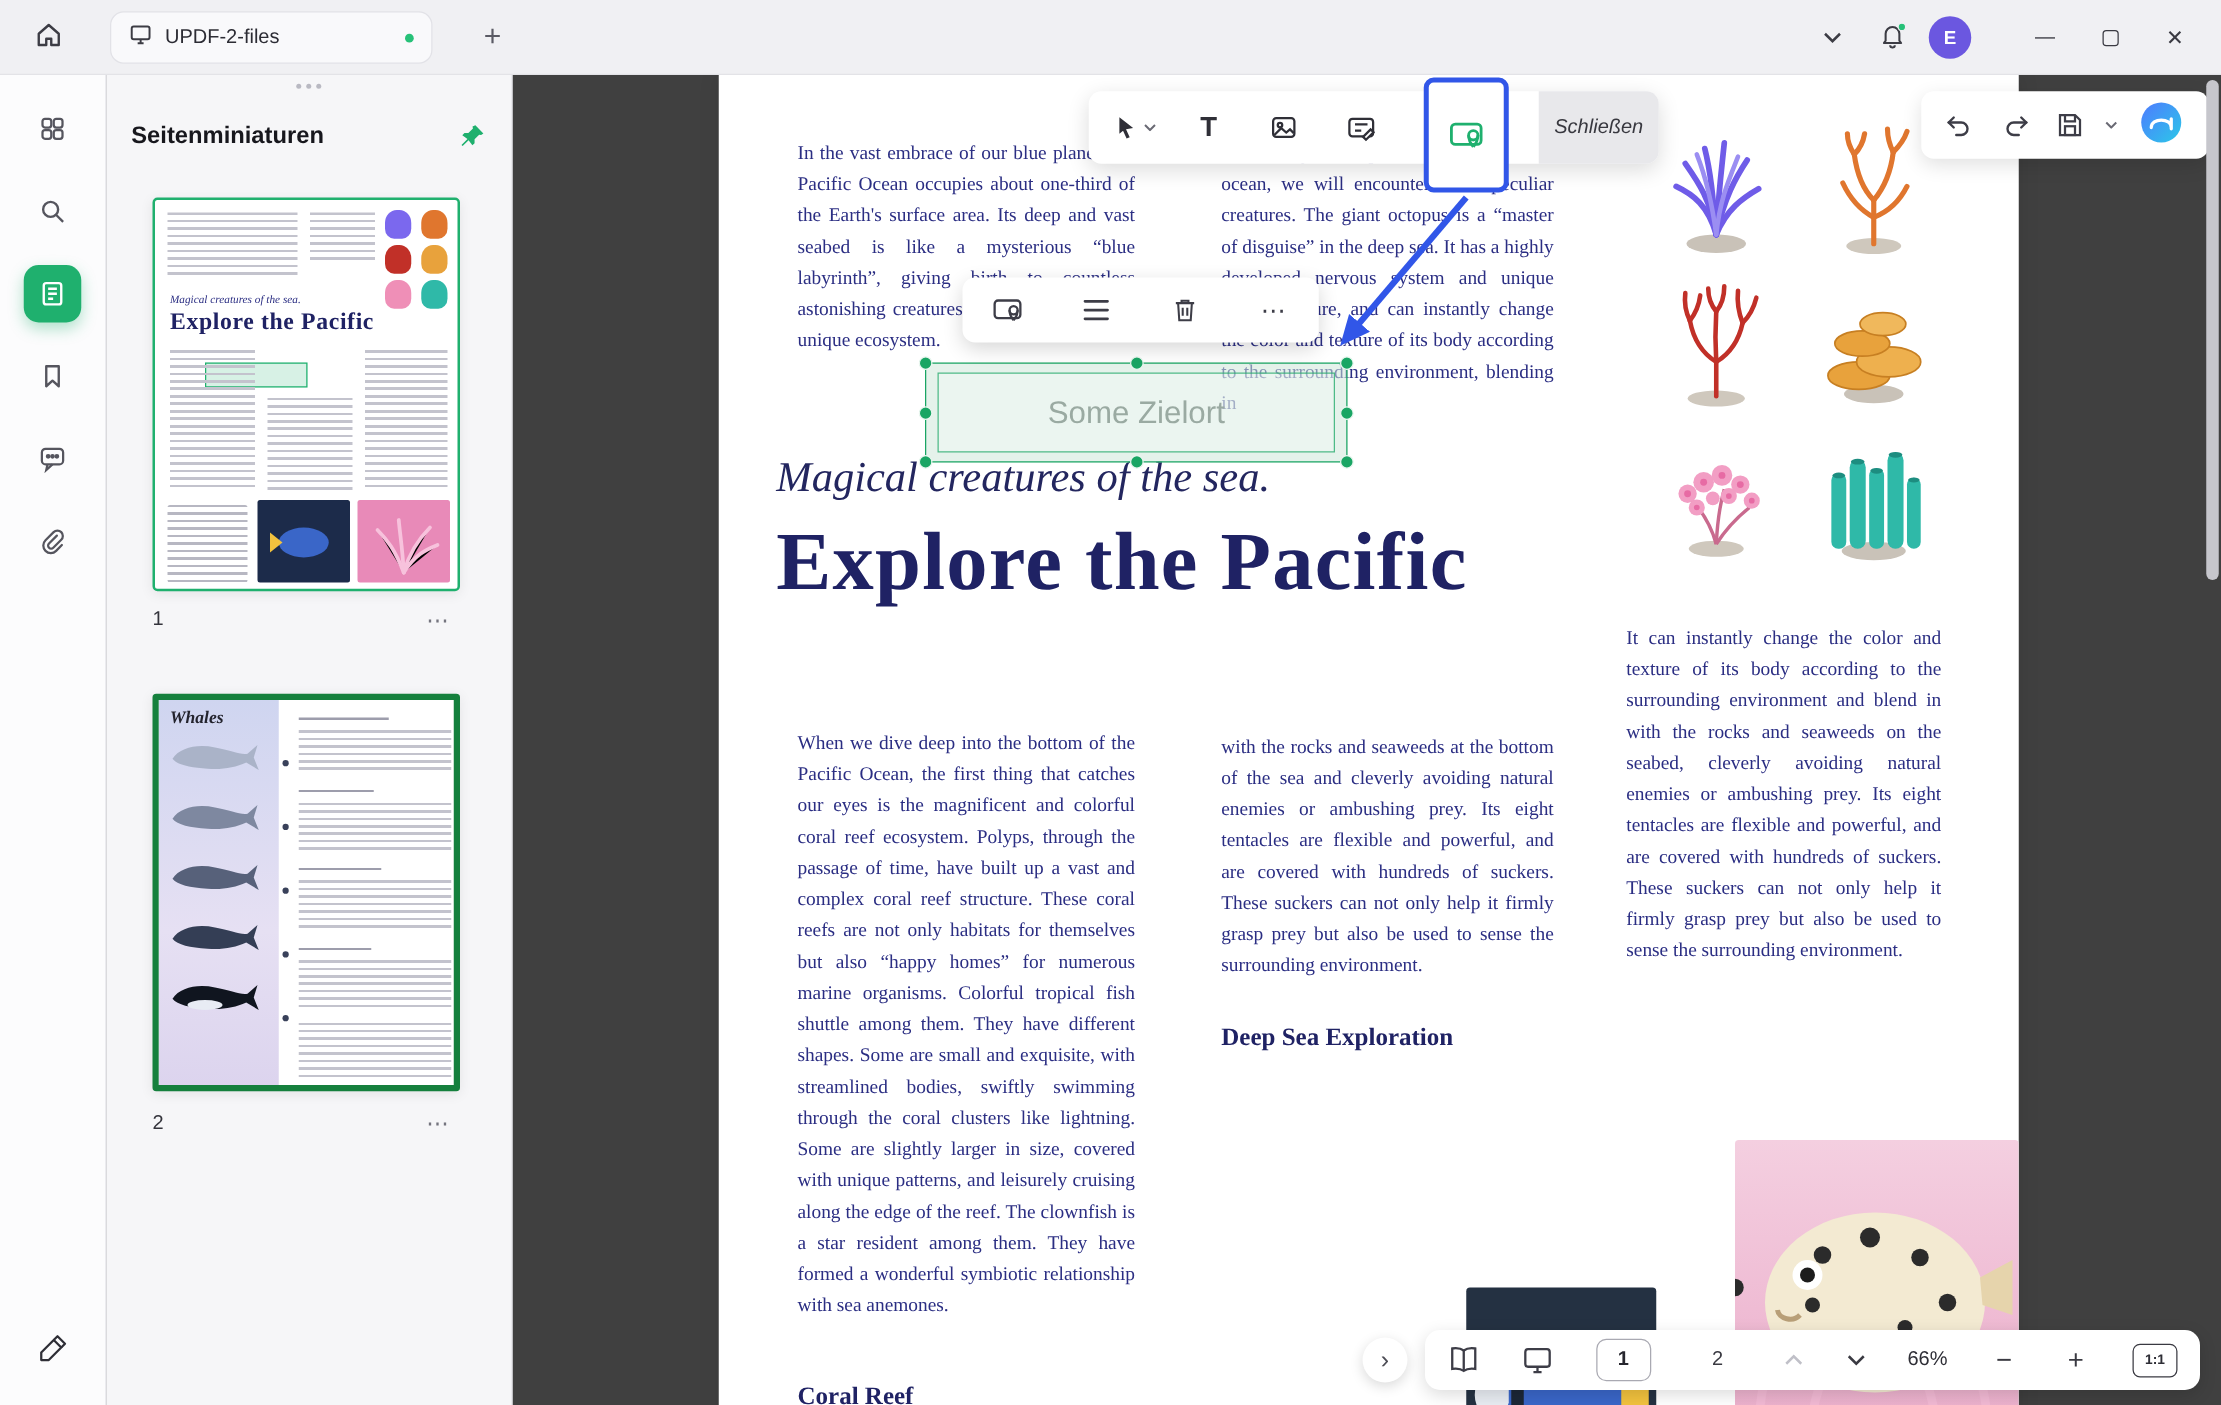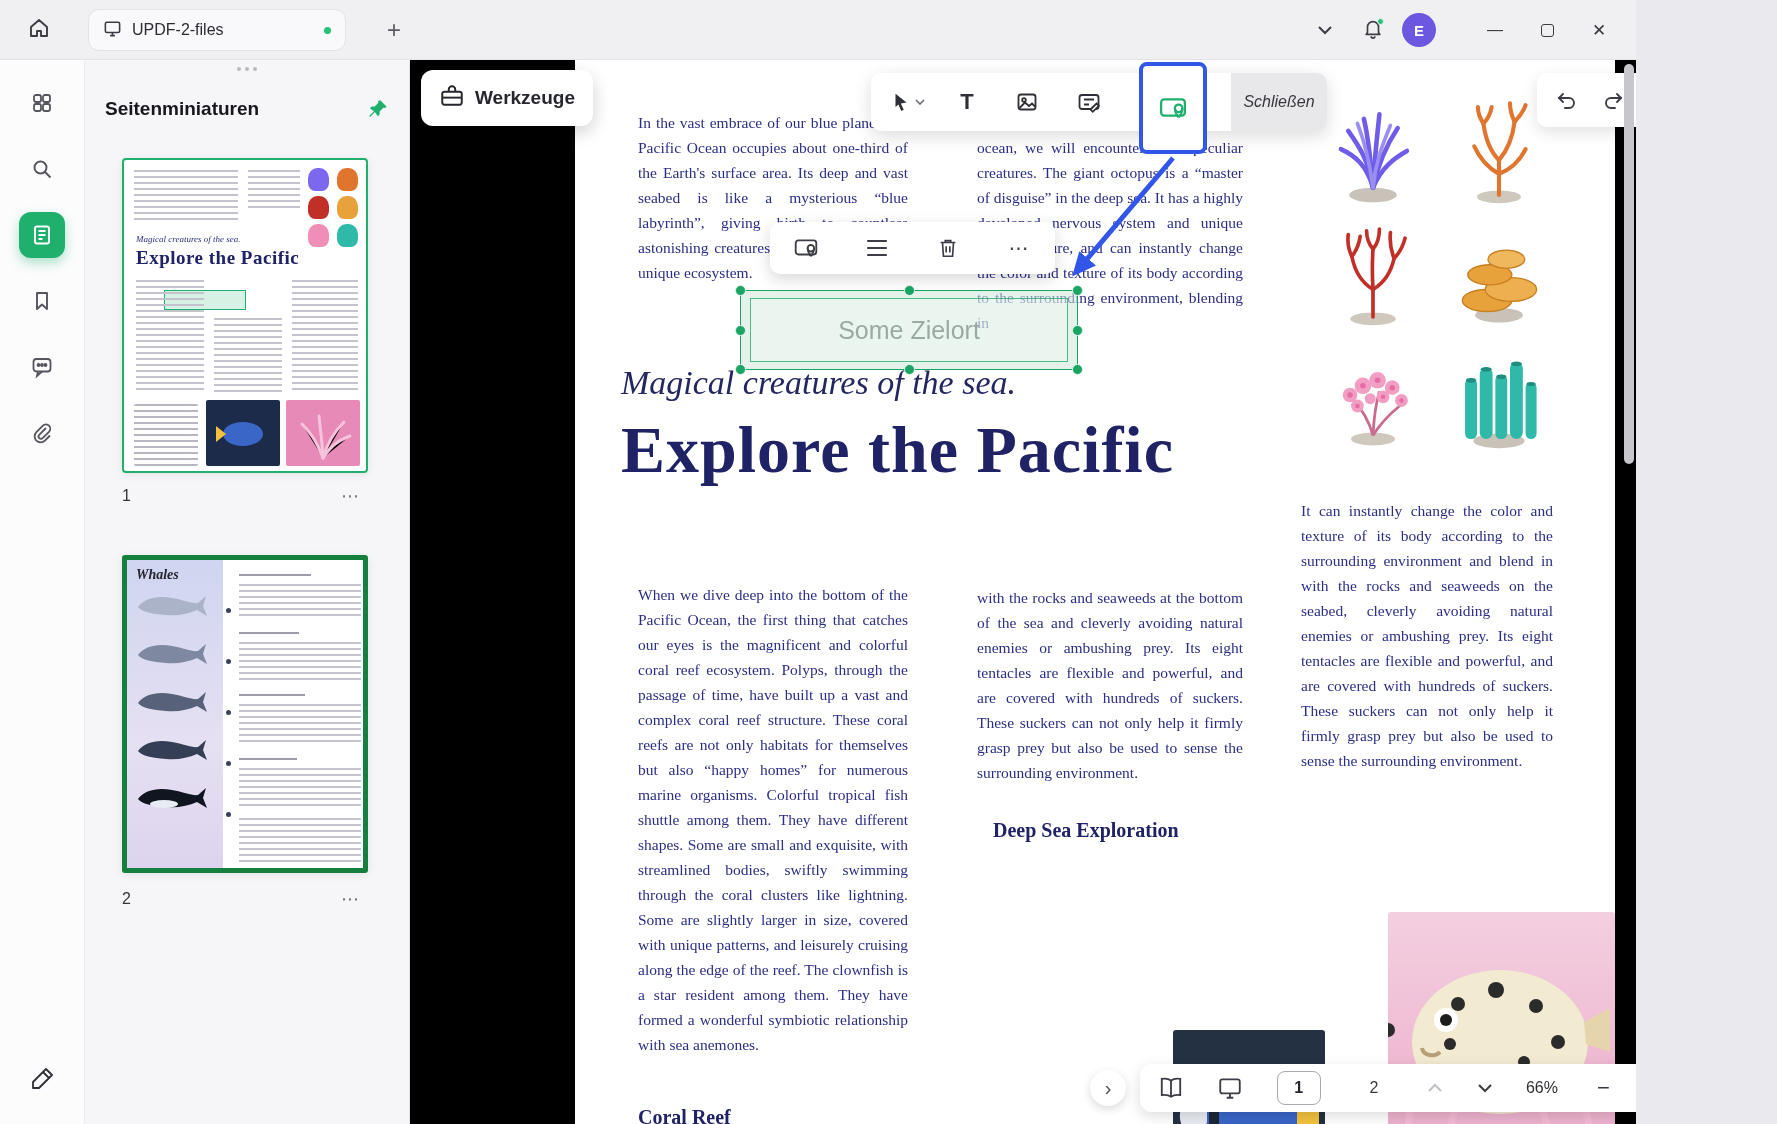--- a/index.html
+++ b/index.html
@@ -1,17 +1,17 @@
 <!DOCTYPE html>
 <html><head>
 <meta charset="utf-8">
 <style>
   * { margin:0; padding:0; box-sizing:border-box; }
   body { font-family:"Liberation Sans", sans-serif; background:#e9e9ee; overflow:hidden; user-select:none; }
-  .app { position:relative; width:1636px; height:1124px; background:#000000; overflow:hidden; }
+  .app { position:relative; width:1777px; height:1124px; background:#404040; overflow:hidden; }
 
   
   .titlebar { position:absolute; left:0; top:0; width:100%; height:60px; background:#f0f0f3;
               border-bottom:1px solid #e3e3e7; z-index:20; }
   .home-btn { position:absolute; left:18px; top:9px; width:42px; height:42px; border-radius:10px;
               display:flex; align-items:center; justify-content:center; }
   .tab { position:absolute; left:88px; top:9px; width:258px; height:42px; background:#f9f9fb;
          border:1px solid #e2e2e7; border-radius:11px; display:flex; align-items:center; padding:0 14px; }
   .tab-title { font-size:16px; color:#2c2c34; margin-left:10px; }
   .dot-green { width:7px; height:7px; border-radius:50%; background:#27c178; }
@@ -433,21 +433,21 @@
     </div>
 
     <div class="page-subtitle">Magical creatures of the sea.</div>
     <div class="page-title">Explore the Pacific</div>
 
     <div class="pcol" style="left:63px;top:522px;width:270px;">When we dive deep into the bottom of the Pacific Ocean, the first thing that catches our eyes is the magnificent and colorful coral reef ecosystem. Polyps, through the passage of time, have built up a vast and complex coral reef structure. These coral reefs are not only habitats for themselves but also “happy homes” for numerous marine organisms. Colorful tropical fish shuttle among them. They have different shapes. Some are small and exquisite, with streamlined bodies, swiftly swimming through the coral clusters like lightning. Some are slightly larger in size, covered with unique patterns, and leisurely cruising along the edge of the reef. The clownfish is a star resident among them. They have formed a wonderful symbiotic relationship with sea anemones.</div>
     <div class="h3" style="position:absolute;left:63px;top:1046px;">Coral Reef</div>
 
     <div style="position:absolute;left:402px;top:525px;width:266px;">
       <div class="pcol" style="position:static;">with the rocks and seaweeds at the bottom of the sea and cleverly avoiding natural enemies or ambushing prey. Its eight tentacles are flexible and powerful, and are covered with hundreds of suckers. These suckers can not only help it firmly grasp prey but also be used to sense the surrounding environment.</div>
-      <div class="h3" style="margin-top:34px;margin-left:16px;">Deep Sea Exploration</div>
+      <div class="h3" style="margin-top:34px;">Deep Sea Exploration</div>
     </div>
 
     <div class="pcol" style="left:726px;top:438px;width:252px;">It can instantly change the color and texture of its body according to the surrounding environment and blend in with the rocks and seaweeds on the seabed, cleverly avoiding natural enemies or ambushing prey. Its eight tentacles are flexible and powerful, and are covered with hundreds of suckers. These suckers can not only help it firmly grasp prey but also be used to sense the surrounding environment.</div>
 
     <div class="fish-photo" style="left:598px;top:970px;width:152px;height:180px;background:#243142;">
       <svg width="152" height="180" viewBox="0 0 152 180">
         <ellipse cx="78" cy="85" rx="50" ry="34" fill="#3a66c8"></ellipse>
         <path d="M40,62 C55,40 95,40 112,62 L78,70 Z" fill="#f2c23e"></path>
         <path d="M124,70 L146,58 V104 L124,96 Z" fill="#f2c23e"></path>
         <path d="M34,80 a14,18 0 1 0 0,12 Z" fill="#e8ecf2"></path>
@@ -477,30 +477,20 @@
             <circle cx="120, " cy="118" r="7"></circle>
         </g>
         <circle cx="58" cy="108" r="12" fill="#fff"></circle>
           <circle cx="58" cy="108" r="6" fill="#1c1c1c"></circle>
         <path d="M34,136 a10,8 0 0 0 18,4" stroke="#b89f78" stroke-width="4" fill="none"></path>
         <path d="M196,110 L222,96 V140 L198,132 Z" fill="#e6d4ac"></path>
       </svg>
     </div>
   </div>
 
-  <div class="tools-chip">
-    <span>
-      <svg width="26" height="26" viewBox="0 0 24 24" fill="none" stroke="#26262e" stroke-width="1.8">
-          <rect x="3" y="8" width="18" height="12" rx="2"></rect>
-          <path d="M9,8 V6 a3,3 0 0 1 6,0 V8"></path>
-          <path d="M3,13.5 h18"></path>
-        </svg>
-    </span>
-    <span class="lbl">Werkzeuge</span>
-  </div>
 
   <div class="main-toolbar">
     <div class="tool-btn" style="width:44px;">
       <svg width="22" height="22" viewBox="0 0 24 24">
           <path d="M6,3 L18,12.5 L11.8,13.6 L15,20.5 L12.3,21.7 L9.2,14.8 L6,17.5 Z" fill="#2f2f37"></path>
         </svg>
       <svg width="10" height="6" viewBox="0 0 10 6" style="margin-left:3px;">
           <path d="M1,1 L5,5 L9,1" stroke="#6a6a74" stroke-width="1.6" fill="none"></path>
         </svg>
     </div>

